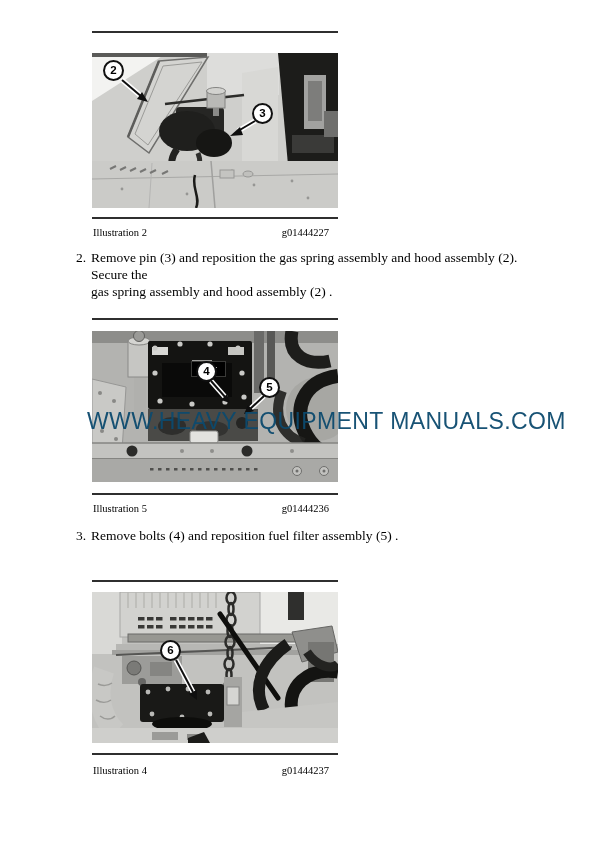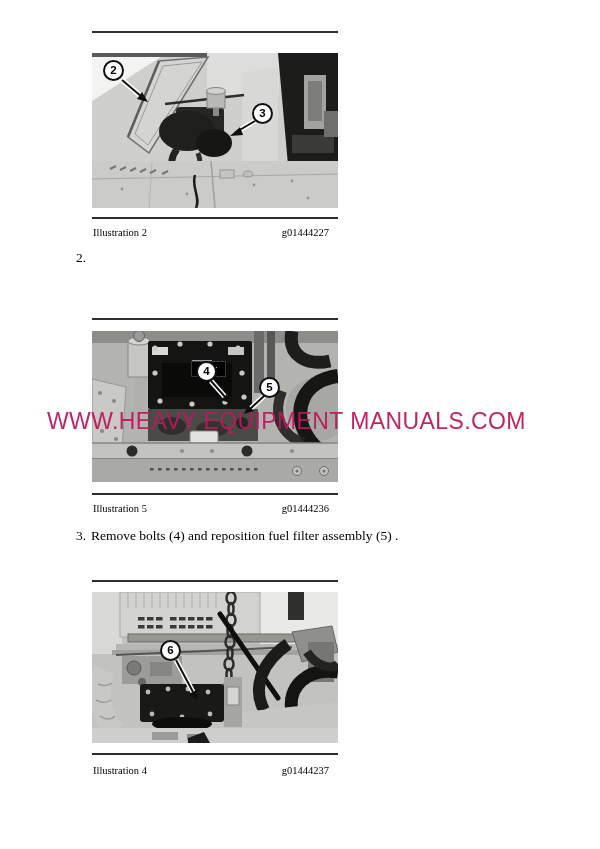--- a/index.html
+++ b/index.html
@@ -114,20 +114,22 @@
 
   <div class="rule" style="top:217px"></div>
   <div class="cap-row" style="top:226px">
     <span class="cap-label">Illustration 2</span>
     <span class="cap-ref">g01444227</span>
   </div>
 
   <div class="step" style="top:250px">
     <span class="step-num">2.</span>
     <div class="step-body">
+      <div>Remove pin (3) and reposition the gas spring assembly and hood assembly (2). Secure the</div>
+      <div>gas spring assembly and hood assembly (2) .</div>
     </div>
   </div>
 
   <div class="rule" style="top:318px"></div>
 
   <div class="photo" style="top:331px;height:151px">
     <svg width="246" height="151" viewBox="0 0 246 151">
       <rect x="0" y="0" width="246" height="151" fill="#b3b3b0"></rect>
       <rect x="0" y="0" width="246" height="12" fill="#8d8d8a"></rect>
       <circle cx="226" cy="78" r="32" fill="#9e9e9b" opacity="0.6"></circle>
@@ -347,15 +349,15 @@
       <span>6</span>
     </div>
   </div>
 
   <div class="rule" style="top:753px"></div>
   <div class="cap-row" style="top:764px">
     <span class="cap-label">Illustration 4</span>
     <span class="cap-ref">g01444237</span>
   </div>
 
-  <div class="watermark" style="color: #be185d;">WWW.HEAVY EQUIPMENT MANUALS.COM</div>
+  <div class="watermark" style="color: #0c4a6e; margin-left: 40px;">WWW.HEAVY EQUIPMENT MANUALS.COM</div>
 
 </div>
 
 </body></html>

